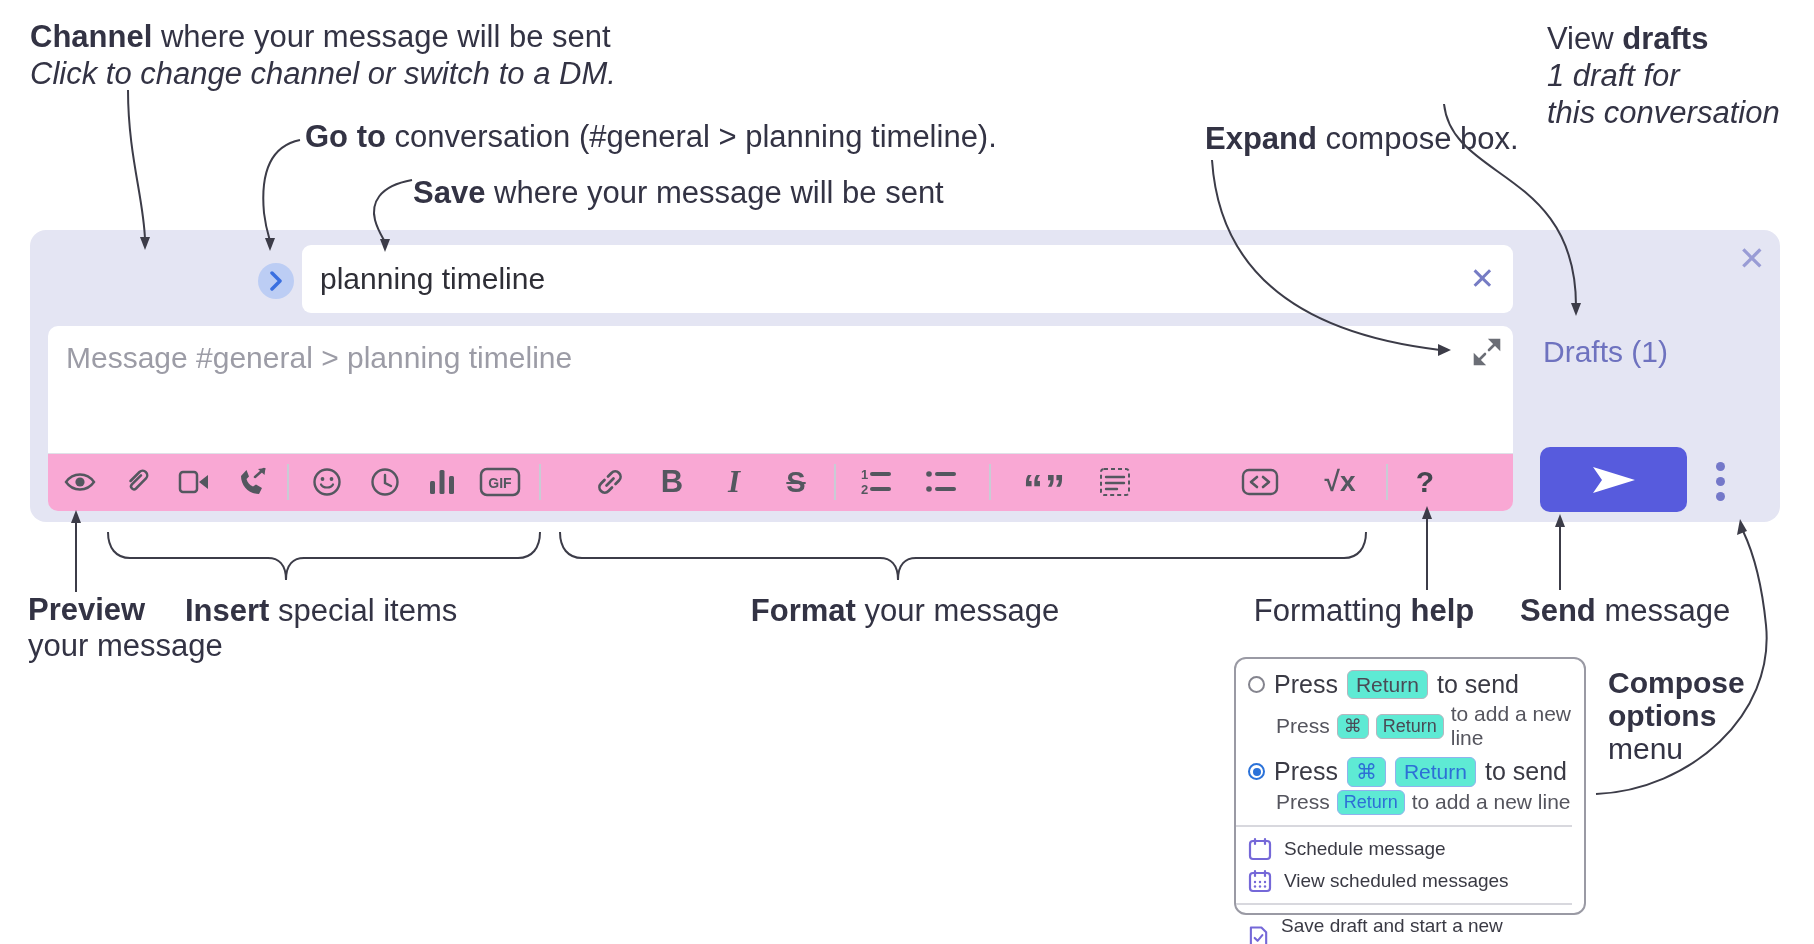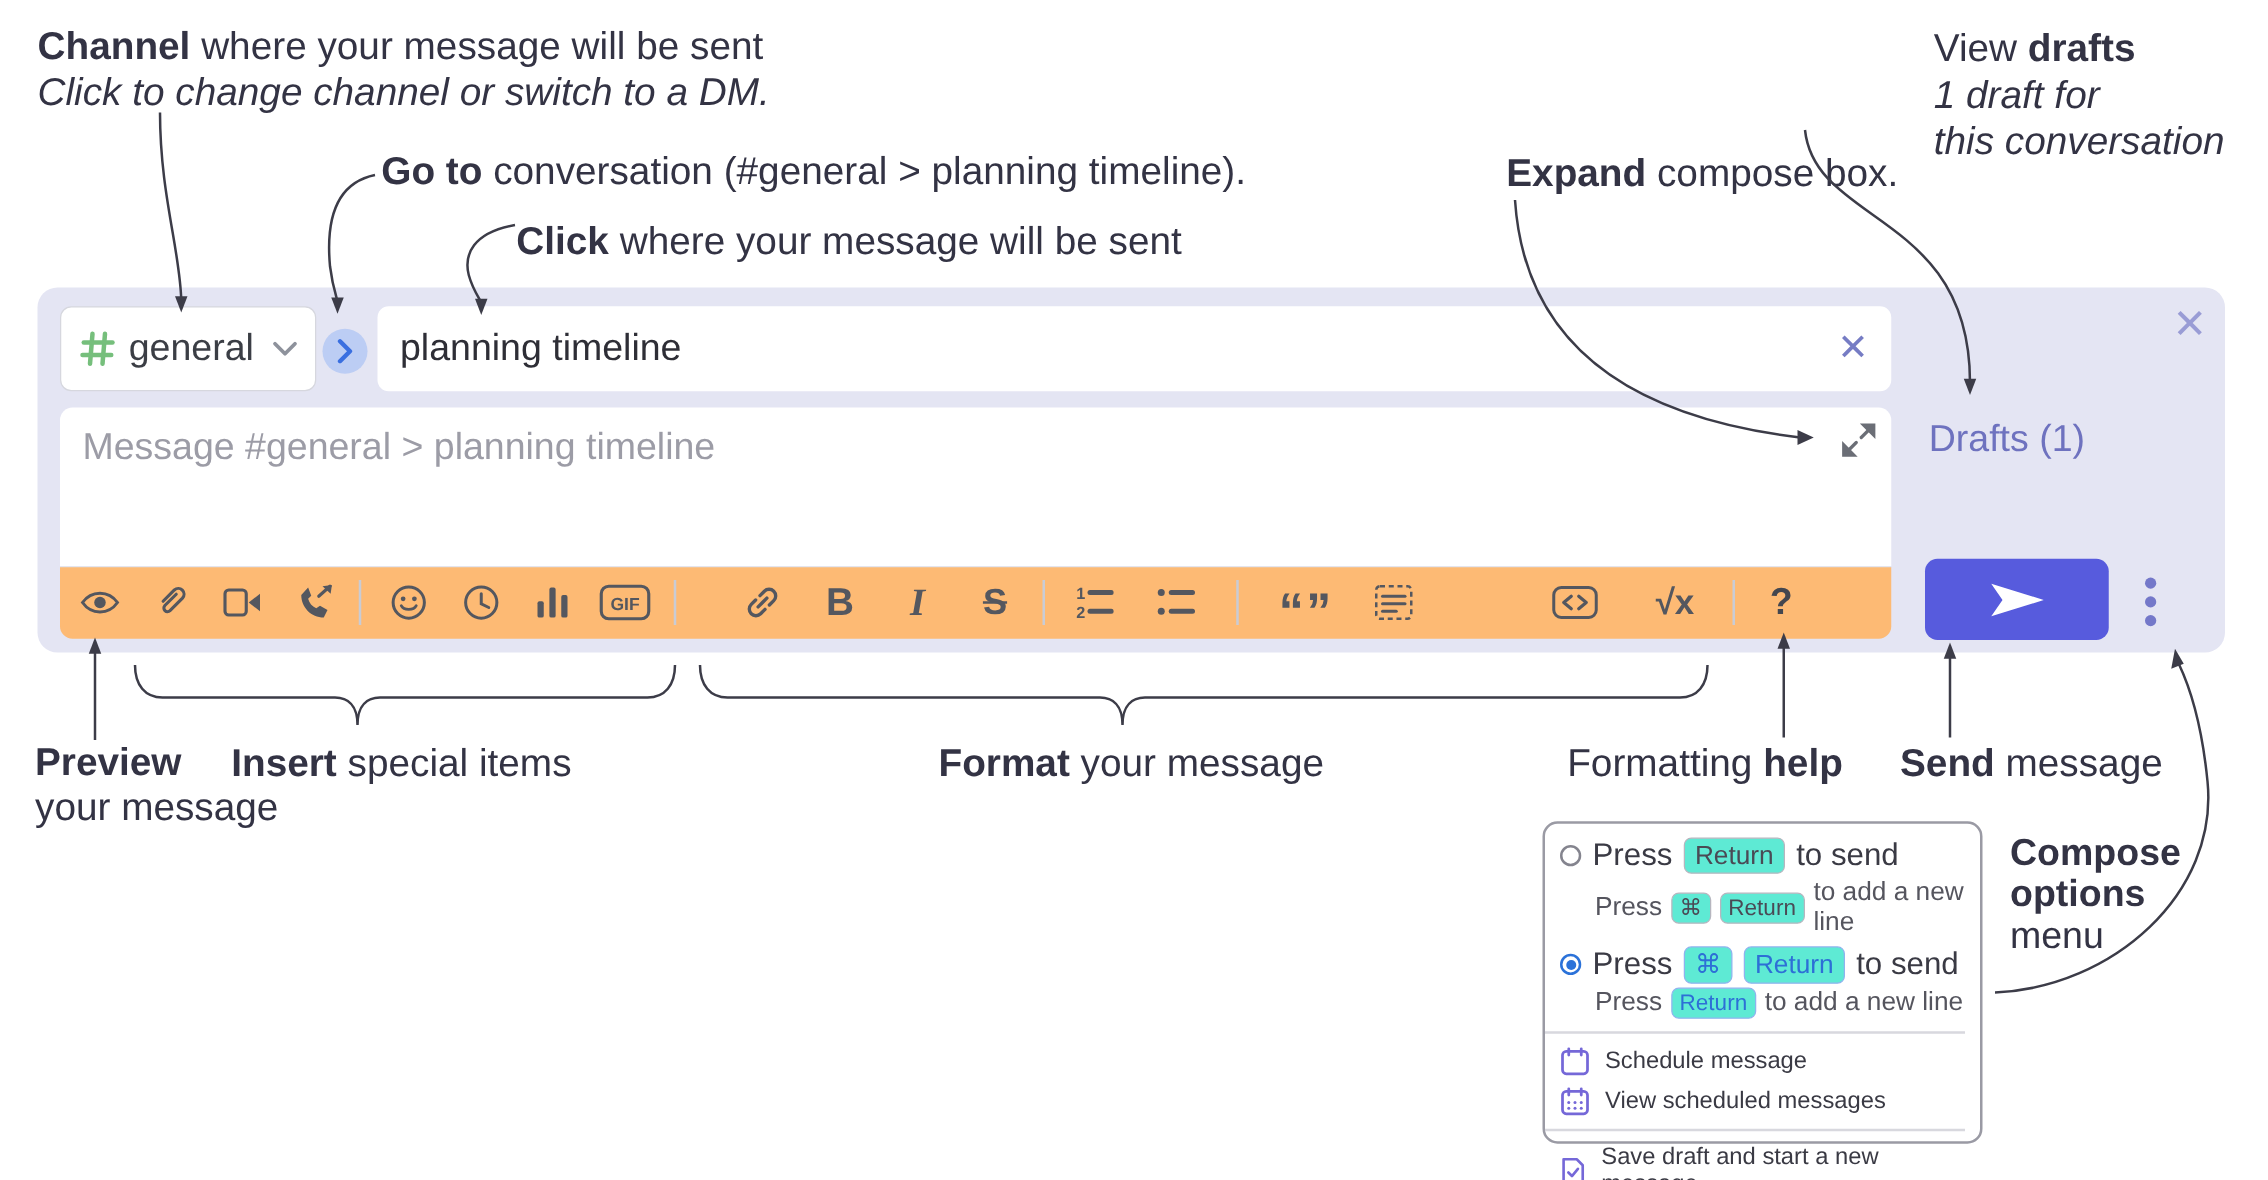--- a/index.html
+++ b/index.html
@@ -16,21 +16,21 @@
   .composer{position:absolute;left:30px;top:230px;width:1750px;height:292px;background:#e4e5f3;border-radius:16px;}
   .channel-box{position:absolute;left:18px;top:15px;width:205px;height:68px;background:#fff;border:1px solid #d6d7de;border-radius:9px;box-sizing:border-box;display:flex;align-items:center;padding:0 14px;gap:10px;}
   .channel-box .name{font-size:30px;color:#3b3e45;flex:1;}
   .goto-circle{position:absolute;left:228px;top:33px;width:36px;height:36px;border-radius:50%;background:#bccdf4;display:flex;align-items:center;justify-content:center;}
   .topic-box{position:absolute;left:272px;top:15px;width:1211px;height:68px;background:#fff;border-radius:9px;display:flex;align-items:center;padding:0 18px;box-sizing:border-box;}
   .topic-box .val{font-size:30px;color:#2e2e36;flex:1;}
   .x-btn{font-size:30px;color:#767cc4;font-weight:400;cursor:default;line-height:1;}
   .message-box{position:absolute;left:18px;top:96px;width:1465px;height:127px;background:#fff;border-radius:10px 10px 0 0;box-sizing:border-box;padding:15px 18px;}
   .placeholder{font-size:30px;color:#9c9ca6;}
   .expand-ic{position:absolute;right:12px;top:12px;}
-  .toolbar{position:absolute;left:18px;top:223px;width:1465px;height:58px;background:#fdba74;border-top:1px solid #dfe1e8;border-radius:0 0 10px 10px;box-sizing:border-box;}
+  .toolbar{position:absolute;left:18px;top:223px;width:1465px;height:58px;background:#f9a8d4;border-top:1px solid #dfe1e8;border-radius:0 0 10px 10px;box-sizing:border-box;}
   .tb-btn{position:absolute;top:5px;width:56px;height:46px;display:flex;align-items:center;justify-content:center;color:#54575f;}
   .tb-div{position:absolute;top:10px;width:2px;height:36px;background:#c9ccd5;}
   .glyph-b{font-size:31px;font-weight:700;color:#54575f;}
   .glyph-i{font-size:31px;font-weight:700;font-style:italic;font-family:"Liberation Serif","DejaVu Serif",serif;color:#54575f;}
   .glyph-s{font-size:29px;font-weight:700;color:#54575f;text-decoration:line-through;}
   .glyph-q{font-size:40px;font-weight:700;color:#54575f;letter-spacing:2px;line-height:20px;padding-top:14px;}
   .glyph-m{font-size:28px;font-weight:600;color:#54575f;}
   .glyph-h{font-size:30px;font-weight:600;color:#44474f;}
   .send-btn{position:absolute;left:1510px;top:217px;width:147px;height:65px;background:#575bdd;border-radius:10px;display:flex;align-items:center;justify-content:center;}
   .dots-btn{position:absolute;left:1678px;top:228px;width:24px;height:46px;display:flex;flex-direction:column;align-items:center;justify-content:center;gap:6px;}
@@ -55,21 +55,21 @@
 <body>
 
 <div class="ann" style="left:30px;top:18px;">
   <div><b>Channel</b><span> where your message will be sent</span></div>
   <div><i>Click to change channel or switch to a DM.</i></div>
 </div>
 <div class="ann" style="left:305px;top:118px;">
   <b>Go to</b><span> conversation (#general &gt; planning timeline).</span>
 </div>
 <div class="ann" style="left:413px;top:174px;">
-  <b>Click</b><span> where your message will be sent</span>
+  <b>Save</b><span> where your message will be sent</span>
 </div>
 <div class="ann" style="left:1205px;top:120px;">
   <b>Expand</b><span> compose box.</span>
 </div>
 <div class="ann" style="left:1547px;top:20px;">
   <div><span>View </span><b>drafts</b></div>
   <div><i>1 draft for</i></div>
   <div><i>this conversation</i></div>
 </div>
 <div class="ann" style="left:28px;top:592px;line-height:36px;">
@@ -89,34 +89,20 @@
   <b>Send</b><span> message</span>
 </div>
 <div class="ann" style="left:1608px;top:666px;font-size:30px;line-height:33px;">
   <div><b>Compose</b></div>
   <div><b>options</b></div>
   <div><span>menu</span></div>
 </div>
 
 <div class="composer">
 
-  <div class="channel-box">
-    <svg width="30" height="32" viewBox="0 0 30 32">
-      <g stroke="#76bf7c" stroke-width="3.6" stroke-linecap="round" fill="none">
-        <line x1="11" y1="4" x2="9" y2="28"></line>
-          <line x1="21" y1="4" x2="19" y2="28"></line>
-        <line x1="4" y1="11" x2="27" y2="11"></line>
-          <line x1="3" y1="21" x2="26" y2="21"></line>
-      </g>
-    </svg>
-    <span class="name">general</span>
-    <svg width="20" height="13" viewBox="0 0 20 13">
-      <path d="M2 2 L10 10 L18 2" stroke="#8e929c" stroke-width="3" fill="none" stroke-linecap="round" stroke-linejoin="round"></path>
-    </svg>
-  </div>
 
   <div class="goto-circle">
     <svg width="16" height="20" viewBox="0 0 16 20">
       <path d="M4 2 L12 10 L4 18" stroke="#3a6fe0" stroke-width="3.5" fill="none" stroke-linecap="round" stroke-linejoin="round"></path>
     </svg>
   </div>
 
   <div class="topic-box">
     <span class="val">planning timeline</span>
     <span class="x-btn">✕</span>

